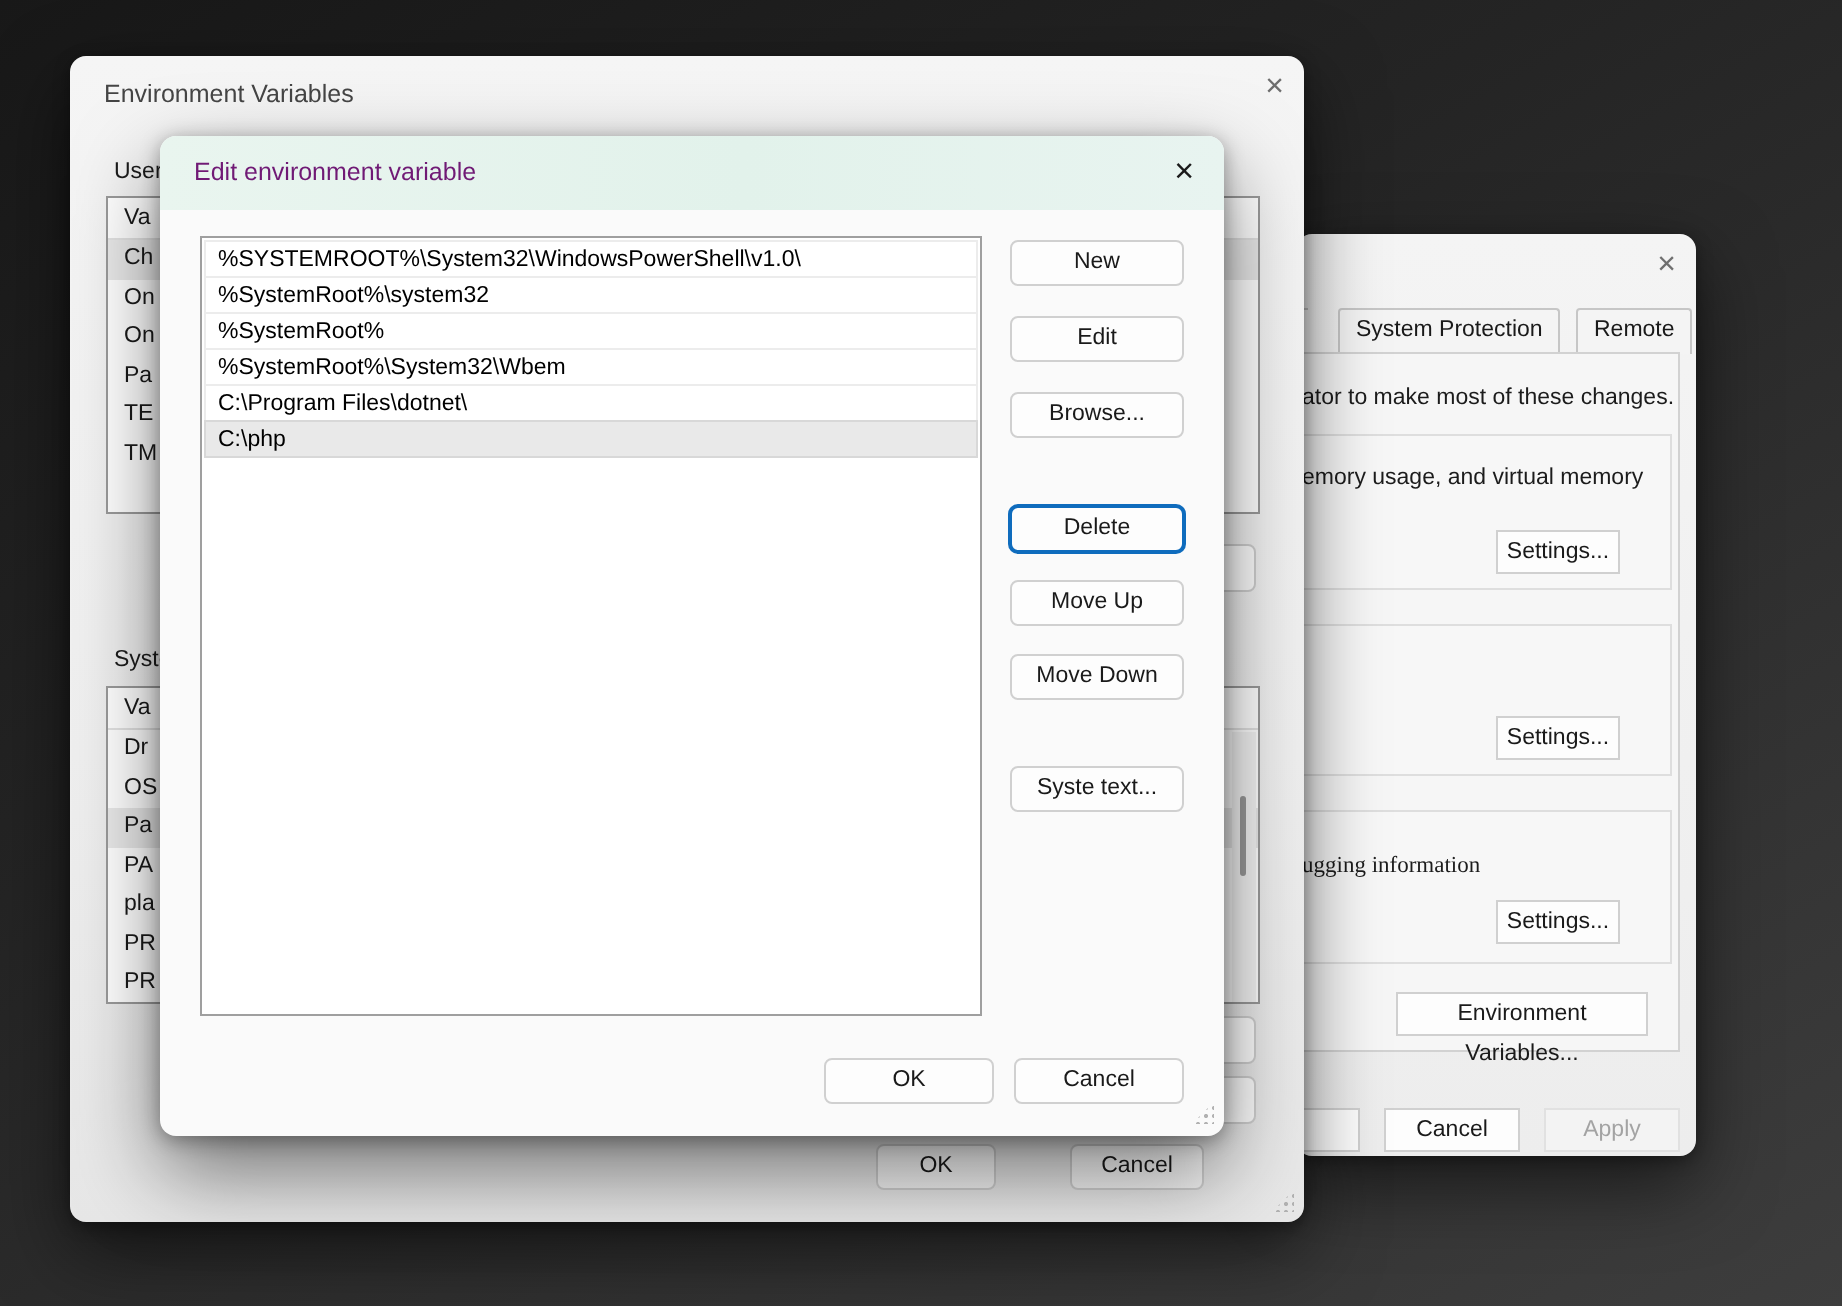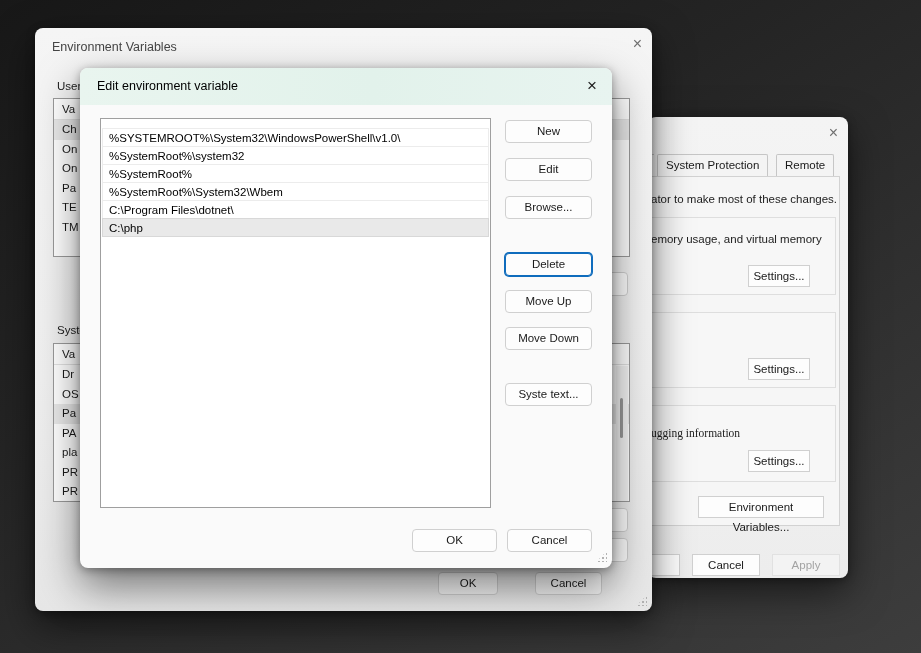--- a/index.html
+++ b/index.html
@@ -9,21 +9,21 @@
            background: linear-gradient(150deg, #181818 0%, #242424 38%, #303030 68%, #3d3d3d 100%); }
 
   .win { position: absolute; border-radius: 8px; overflow: hidden; }
   .shadow { box-shadow: 0 14px 38px rgba(0,0,0,.55), 0 2px 8px rgba(0,0,0,.35); }
 
   
   .sysprops { left: 648px; top: 117px; width: 200px; height: 461px;
               background: linear-gradient(180deg,#f4f4f4,#ededed); z-index: 1; }
   .sysprops .closex { position:absolute; top:8px; right:10px; font-size:16px; color:#707070; line-height:16px; }
   .tab { position:absolute; top:37px; height:23px; background:#f4f4f4; border:1px solid #c6c6c6; border-bottom:none;
-         border-radius:2px 2px 0 0; font-size:11.5px; color:#1a1a1a; padding:4px 8px 0 8px; white-space:nowrap; }
+         border-radius:2px 2px 0 0; font-size:11.5px; color:#1a1a1a; padding:4px 8px 0 8px; white-space:nowrap;margin-left:12px; }
   .tab-sliver { position:absolute; left:0; top:37px; width:6px; height:23px; background:#f7f7f7; border-top:1px solid #c6c6c6; }
   .tabpage { position:absolute; left:-20px; top:59px; width:212px; height:350px;
              background:#f6f6f6; border:1px solid #d2d2d2; }
   .sp-text { position:absolute; font-size:11.5px; color:#1c1c1c; white-space:nowrap; }
   .groupbox { position:absolute; left:-10px; width:198px; background:#f7f7f7; border:1px solid #dedede; }
   .g1 { top:100px; height:78px; } .g2 { top:195px; height:76px; } .g3 { top:288px; height:77px; }
   .blue-sliver { position:absolute; left:0; top:210px; width:3px; height:11px; background:#3563a8; }
   .spbtn { position:absolute; height:22px; background:#fdfdfd; border:1px solid #d0d0d0; border-radius:0;
            font-size:11.5px; color:#1a1a1a; text-align:center; line-height:20px; }
   .spbtn.disabled { color:#a3a3a3; background:#f3f3f3; border-color:#e1e1e1; }
@@ -46,27 +46,27 @@
   .grip { position:absolute; width:11px; height:11px;
           background-image: radial-gradient(#b2b2b2 1px, transparent 1.1px);
           background-size: 4px 4px; background-position: 1px 1px;
           clip-path: polygon(100% 0, 100% 100%, 0 100%); }
 
   
   .editdlg { left: 80px; top: 68px; width: 532px; height: 500px; background: #fafafa;
              z-index: 3; box-shadow: 0 18px 42px rgba(0,0,0,.5), 0 2px 10px rgba(0,0,0,.35); }
   .editdlg .titlebar { position:absolute; left:0; top:0; width:100%; height:37px;
                        background: linear-gradient(90deg,#e9f5ef 0%, #e2f2eb 55%, #e8f4f0 100%); }
-  .editdlg .titletext { position:absolute; left:17px; top:11px; font-size:12.5px; color:#000000; }
+  .editdlg .titletext { position:absolute; left:17px; top:11px; font-size:12.5px; color:#701a75; }
   .editdlg .closex { position:absolute; top:9px; right:15px; font-size:17px; color:#1a1a1a; line-height:18px; }
   .pathlist { position:absolute; left:20px; top:50px; width:391px; height:390px; background:#fff;
               border:1px solid #9f9f9f; padding:1px; }
   .pathrow { height:19px; line-height:18px; padding-left:6px; font-size:11.5px; color:#000;
              border:1px solid #ececec; margin-top:-1px; white-space:nowrap; overflow:hidden; }
-  .pathrow:first-child { margin-top:8px; }
+  .pathrow:first-child { margin-top:0; }
   .pathrow.sel { background:#e9e9e9; border-color:#d8d8d8; position:relative; z-index:1; }
   .dlgbtn { position:absolute; left:425px; width:87px; height:23px; background:#fdfdfd;
             border:1px solid #d0d0d0; border-radius:4px; font-size:11.5px; color:#1a1a1a;
             text-align:center; line-height:21px; }
   .dlgbtn.focusblue { border:1px solid #0f6cbd; box-shadow: 0 0 0 1px #0f6cbd; }
   .okbtn { left:332px; top:461px; }
   .cancelbtn { left:427px; top:461px; }
 </style>
 </head>
 <body>

